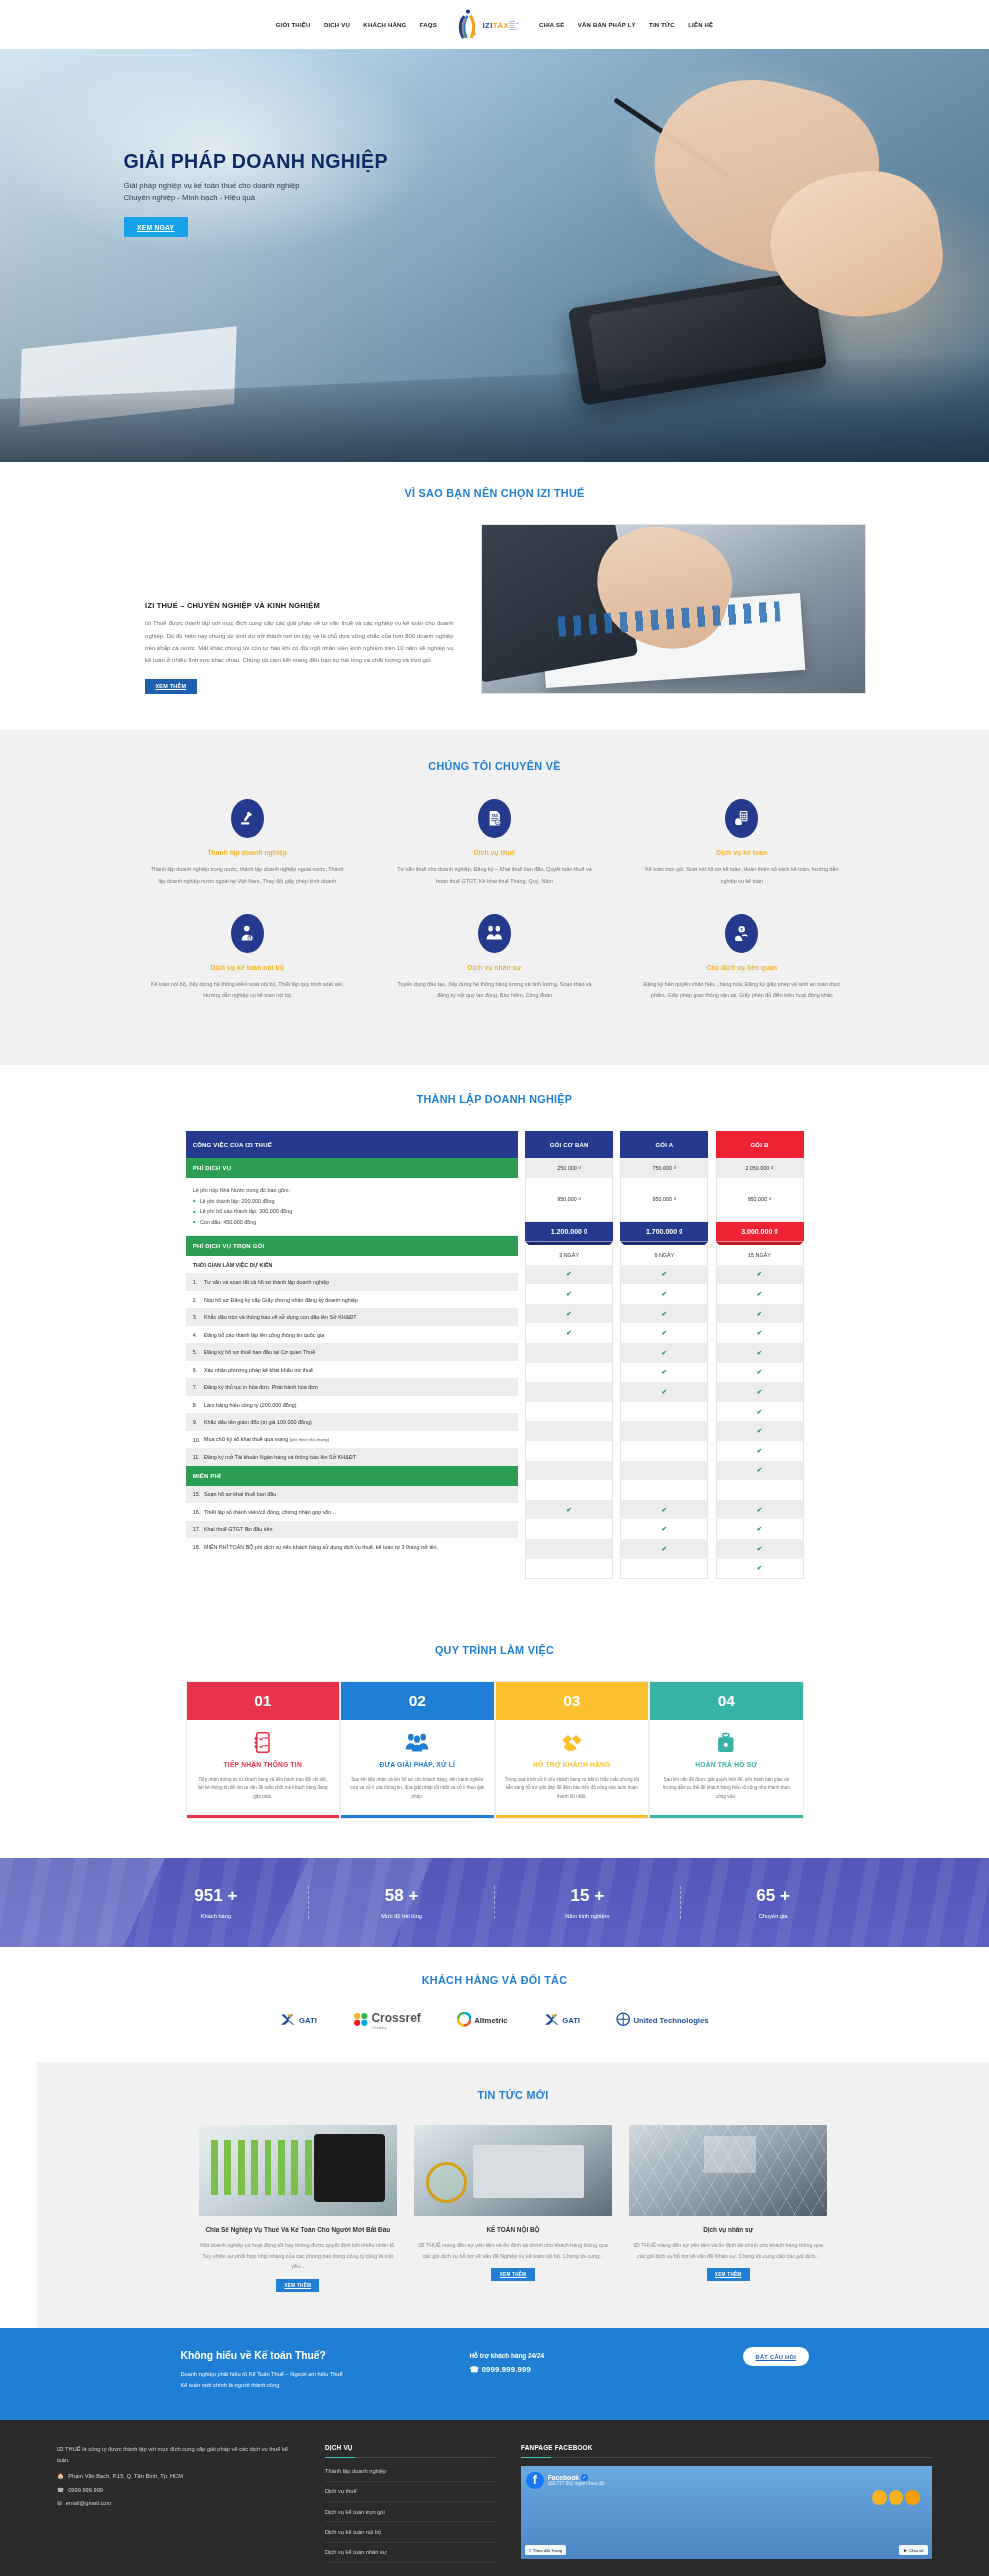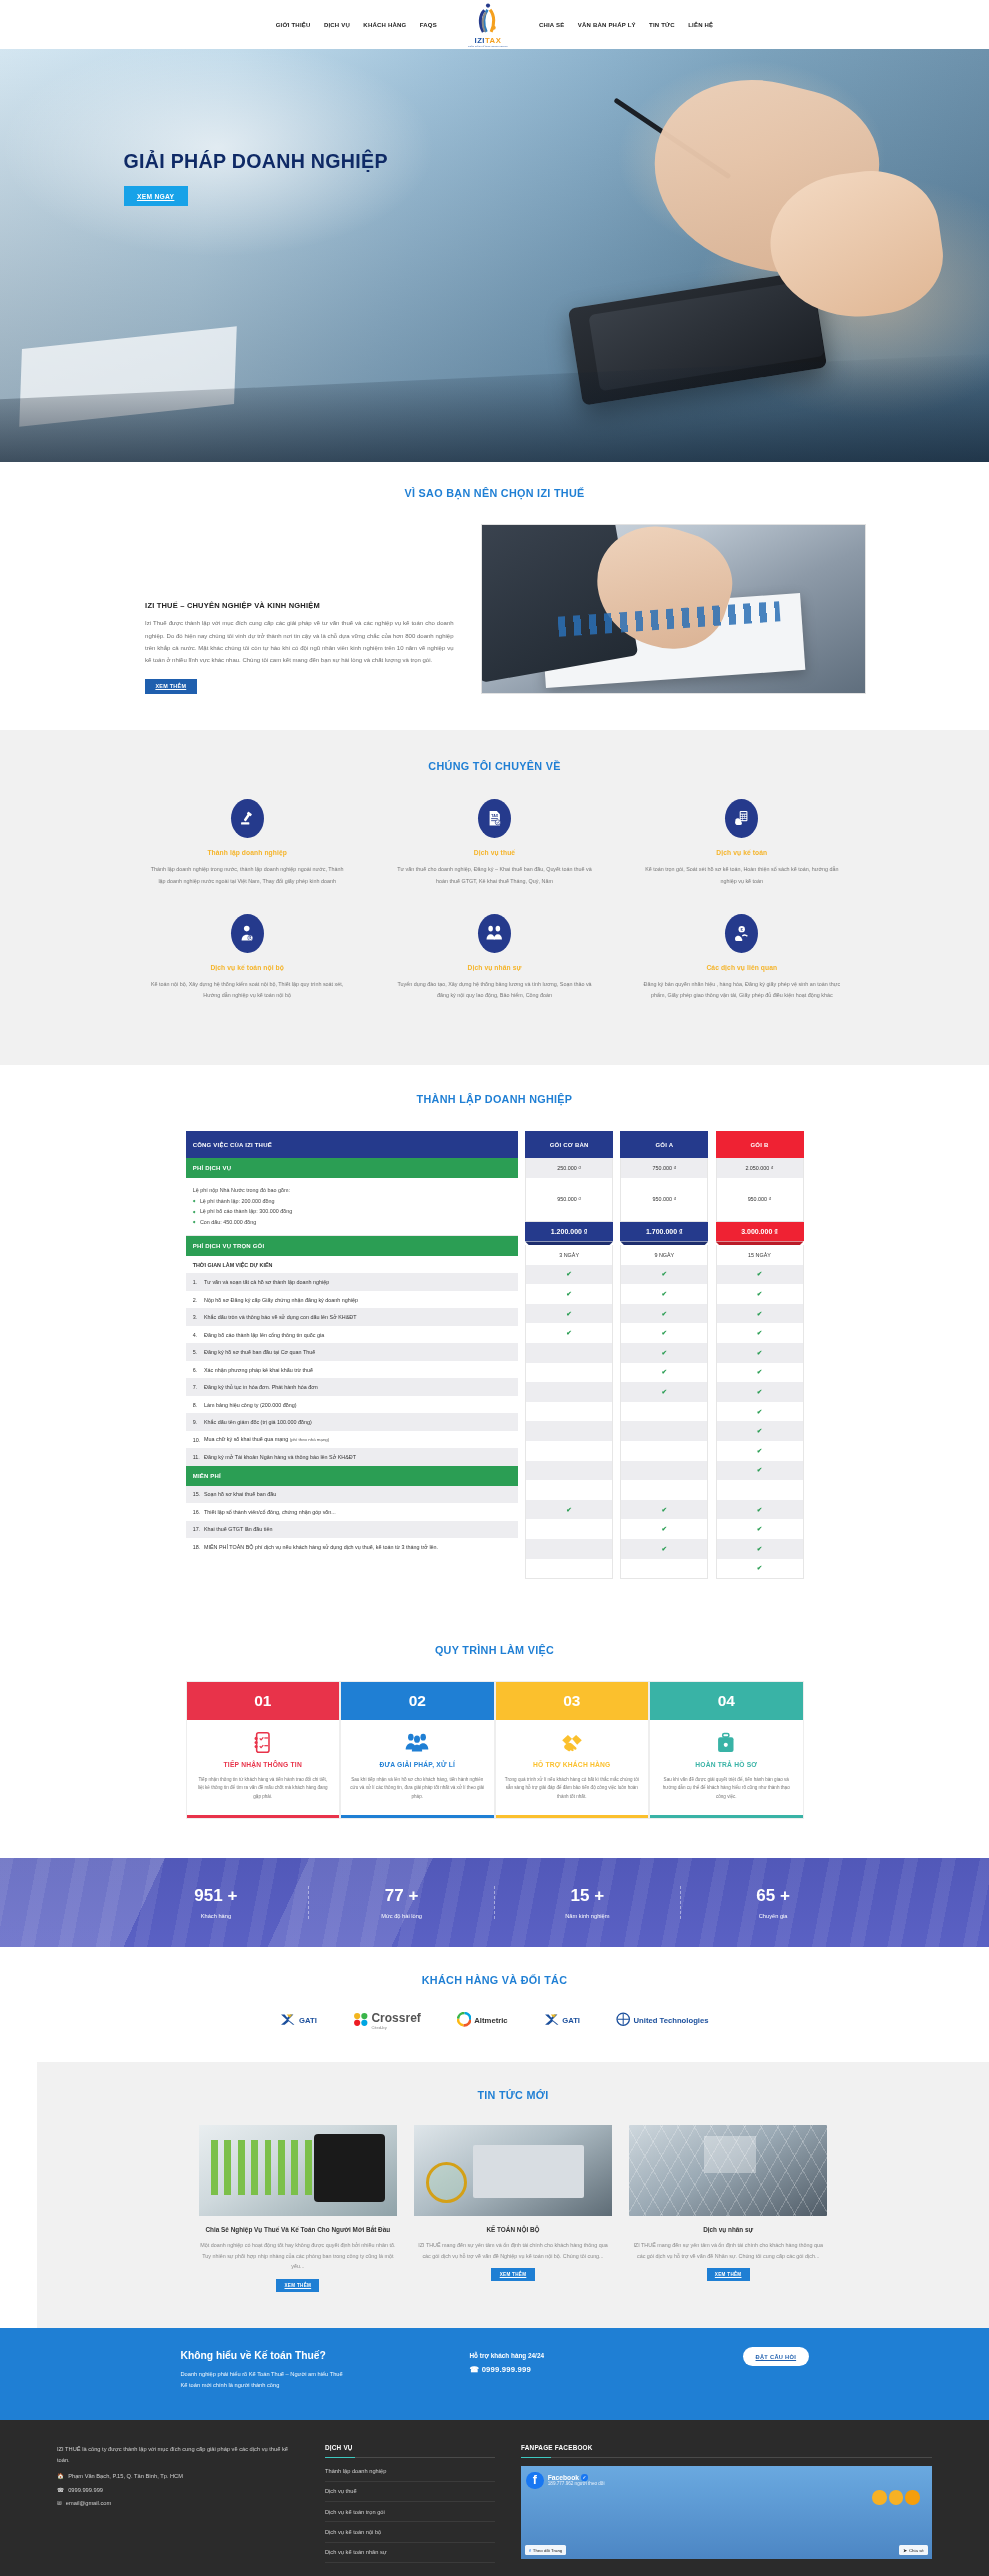--- a/index.html
+++ b/index.html
@@ -2,21 +2,21 @@
 <html style="font-size:8.2px"><head>
 <meta charset="utf-8">
 <style>
   * { margin:0; padding:0; box-sizing:border-box; }
   body { width:989px; font-family:"Liberation Sans", sans-serif; background:#fff; color:#444; }
 
   
   .topbar { height:49px; background:#fff; display:flex; align-items:center; justify-content:center; position:relative; }
   .nav { display:flex; align-items:center; gap:13.4px; }
   .nav a { font-size:6px; font-weight:bold; color:#222; text-decoration:none; letter-spacing:0.2px; white-space:nowrap; }
-  .logo-wrap { width:67px; display:flex; flex-direction:column; align-items:center; margin:0 17.5px; }
+  .logo-wrap { width:67px; display:flex; flex-direction:row; align-items:center; margin:0 17.5px; }
   .logo-mark { width:28px; height:32px; position:relative; }
   .logo-text { font-size:7.7px; font-weight:bold; letter-spacing:0.5px; margin-top:1px; }
   .logo-text .izi { color:#2255a4; }
   .logo-text .tax { color:#f5a01e; }
   .logo-sub { font-size:2.3px; color:#2255a4; letter-spacing:0.2px; }
 
   
   .hero { height:413px; position:relative; overflow:hidden;
     background:linear-gradient(100deg,#cfe3ef 0%,#b9d6e8 22%,#96bcd6 42%,#7fa9c6 58%,#6c97b4 72%,#58809d 100%); }
   .hero::before { content:""; position:absolute; inset:0;
@@ -211,20 +211,24 @@
   <div class="hero-deco">
     <i class="paper"></i>
       <i class="calc"></i>
       <i class="calc2"></i>
     <i class="pen"></i>
       <i class="hand"></i>
       <i class="hand2"></i>
   </div>
   <div class="hero-inner">
     <h1>GIẢI PHÁP DOANH NGHIỆP</h1>
+    <p>
+      <span>Giải pháp nghiệp vụ kế toán thuế cho doanh nghiệp</span><br>
+      <span>Chuyên nghiệp - Minh bạch - Hiệu quả</span>
+    </p>
     <a class="btn" href="#">XEM NGAY</a>
   </div>
 </section>
 
 <section class="why">
   <div class="wrap">
     <div class="sec-title">VÌ SAO BẠN NÊN CHỌN IZI THUẾ</div>
     <div class="why-grid">
       <div class="why-left">
         <h3>IZI THUẾ – CHUYÊN NGHIỆP VÀ KINH NGHIỆM</h3>
@@ -624,21 +628,21 @@
   </div>
 </section>
 
 <section class="stats">
   <div class="wrap" id="stats-wrap">
       <div class="stat">
         <div class="n">951 +</div>
         <div class="l">Khách hàng</div>
       </div>
       <div class="stat">
-        <div class="n">77 +</div>
+        <div class="n">58 +</div>
         <div class="l">Mức độ hài lòng</div>
       </div>
       <div class="stat">
         <div class="n">15 +</div>
         <div class="l">Năm kinh nghiệm</div>
       </div>
       <div class="stat">
         <div class="n">65 +</div>
         <div class="l">Chuyên gia</div>
       </div>

